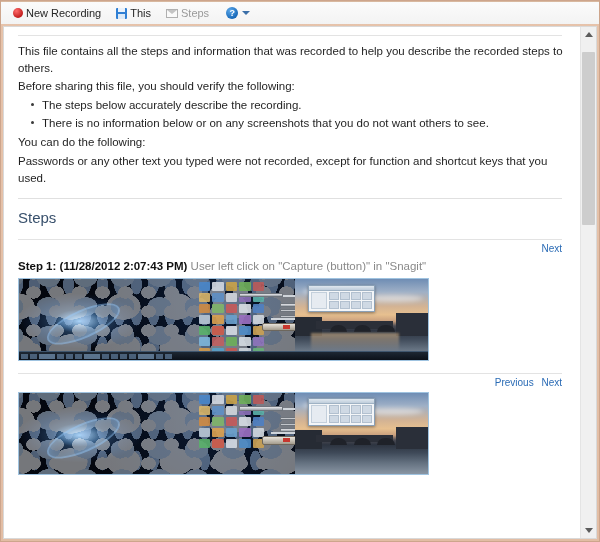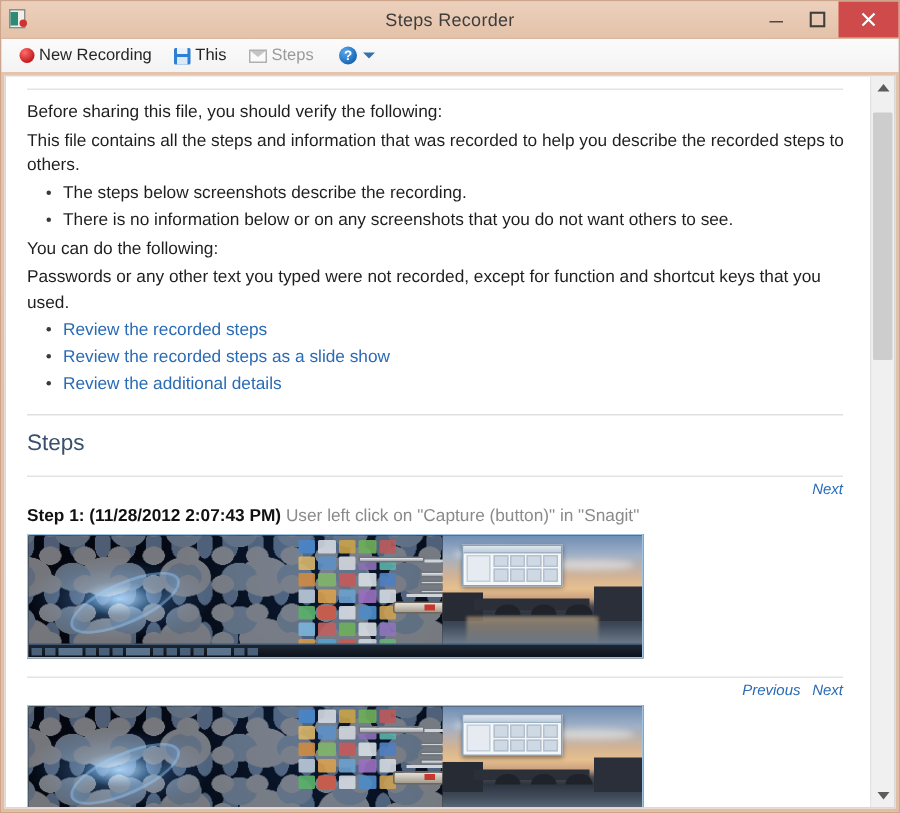--- a/index.html
+++ b/index.html
@@ -256,21 +256,20 @@
     padding-right: 6px;
     font-size: 10px;
     margin-bottom: 1px;
     white-space: nowrap;
   }
   .navline a {
     color: #2a6bb5;
     text-decoration: none;
     margin-left: 5px;
     cursor: pointer;
-    font-style: italic;
   }
   .steptitle {
     font-size: 11.5px;
     margin: 0 0 4px 0;
     color: #8a8a8a;
   }
   .steptitle b {
     color: #111111;
     font-weight: bold;
   }
@@ -513,45 +512,20 @@
     border-right: 4px solid transparent;
   }
   .arrow-up { border-bottom: 5px solid #5c5c5c; }
   .arrow-down { border-top: 5px solid #5c5c5c; }
 </style>
 </head>
 <body>
 
 <div class="window">
 
-  <div class="titlebar">
-    <div class="app-icon">
-      <span class="ai-doc"></span>
-      <span class="ai-green"></span>
-      <span class="ai-red"></span>
-    </div>
-    <div class="title-text">Steps Recorder</div>
-    <div class="win-controls">
-      <div class="wb">
-        <svg width="11" height="11" viewBox="0 0 11 11">
-            <rect x="1" y="6" width="9" height="1" fill="#4a4a4a"></rect>
-          </svg>
-      </div>
-      <div class="wb">
-        <svg width="12" height="12" viewBox="0 0 12 12">
-            <rect x="1.5" y="1.5" width="9" height="9" fill="none" stroke="#3f3f3f" stroke-width="1.4"></rect>
-          </svg>
-      </div>
-      <div class="wb wb-close">
-        <svg width="12" height="12" viewBox="0 0 12 12">
-            <path d="M2 2 L10 10 M10 2 L2 10" stroke="#ffffff" stroke-width="1.5" fill="none"></path>
-          </svg>
-      </div>
-    </div>
-  </div>
 
   <div class="toolbar">
     <div class="tb-item">
       <span class="ic-record"></span>
       <span class="tb-label">New Recording</span>
     </div>
     <div class="tb-item">
       <span class="ic-save"></span>
       <span class="tb-label">This</span>
     </div>
@@ -563,36 +537,31 @@
       <span class="ic-help">?</span>
       <span class="caret-down"></span>
     </div>
   </div>
 
   <div class="content-wrap">
     <div class="doc">
 
       <div class="hr-top"></div>
 
+      <p class="para">This file contains all the steps and information that was recorded to help you describe the recorded steps to others.</p>
       <p class="para">Before sharing this file, you should verify the following:</p>
-      <p class="para">This file contains all the steps and information that was recorded to help you describe the recorded steps to others.</p>
 
       <ul class="bullets">
-        <li>The steps below screenshots describe the recording.</li>
+        <li>The steps below accurately describe the recording.</li>
         <li>There is no information below or on any screenshots that you do not want others to see.</li>
       </ul>
 
       <p class="para">You can do the following:</p>
       <p class="para">Passwords or any other text you typed were not recorded, except for function and shortcut keys that you used.</p>
 
-      <ul class="bullets">
-        <li><a class="doclink">Review the recorded steps</a></li>
-        <li><a class="doclink">Review the recorded steps as a slide show</a></li>
-        <li><a class="doclink">Review the additional details</a></li>
-      </ul>
 
       <div class="hr-sec"></div>
       <h2 class="steps-h">Steps</h2>
 
       <div>
         <div class="hr-step"></div>
         <div class="navline">
           <a>Next</a>
         </div>
         <div class="steptitle">

